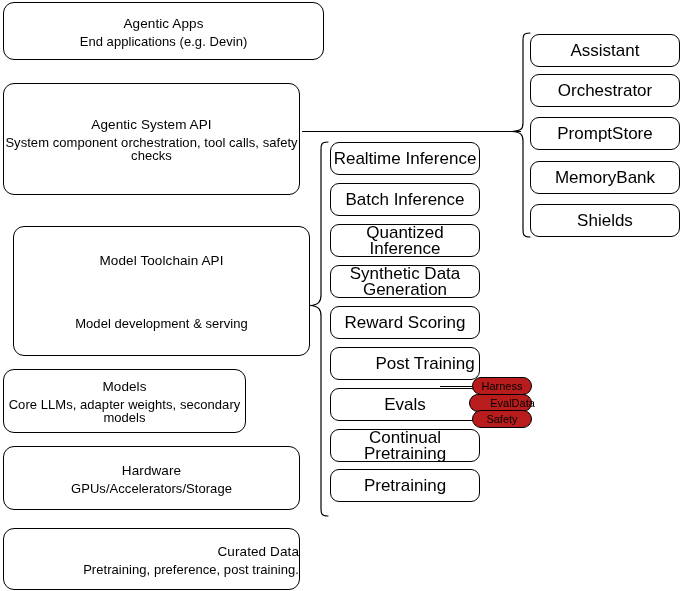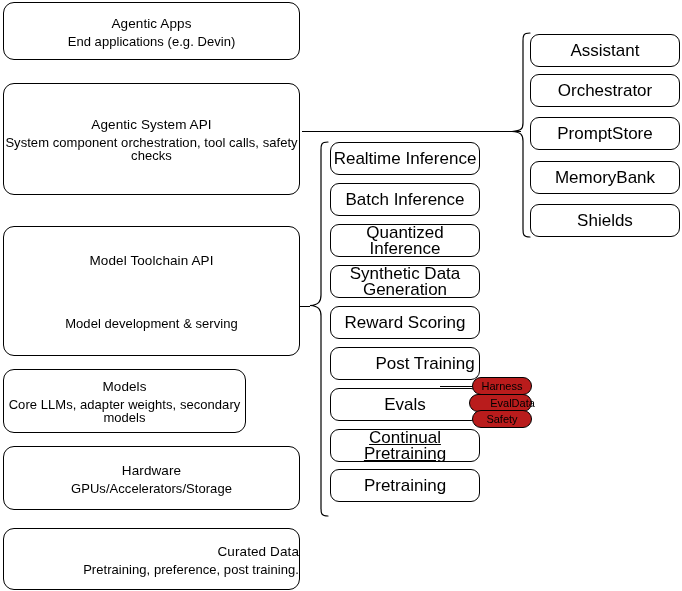--- a/index.html
+++ b/index.html
@@ -108,31 +108,31 @@
     </svg>
   </div>
 
   <div class="brace" style="left:510px; top:31px;">
     <svg width="22" height="208" viewBox="0 0 22 208" fill="none" stroke="#000000" stroke-width="1.2" stroke-linecap="round">
       <path d="M20 2 C 13 2, 13 5, 13 10 L 13 92 C 13 98, 11 100, 2 100.5
                C 11 101, 13 104, 13 110 L 13 198 C 13 203, 13 206, 20 206"></path>
     </svg>
   </div>
 
-  <div class="node layer" style="left:3px; top:2px; width:297px; height:58px;">
+  <div class="node layer" style="left:3px; top:2px; width:321px; height:58px;">
     <div class="layer-title">Agentic Apps</div>
     <div class="layer-sub">End applications (e.g. Devin)</div>
   </div>
 
   <div class="node layer" style="left:3px; top:83px; width:297px; height:112px;">
     <div class="layer-title">Agentic System API</div>
     <div class="layer-sub">System component orchestration, tool calls, safety checks</div>
   </div>
 
-  <div class="node layer" style="left:3px; top:226px; width:297px; height:130px;gap:45px;">
+  <div class="node layer" style="left:13px; top:226px; width:297px; height:130px;gap:45px;">
     <div class="layer-title">Model Toolchain API</div>
     <div class="layer-sub">Model development &amp; serving</div>
   </div>
 
   <div class="node layer" style="left:3px; top:369px; width:243px; height:64px;">
     <div class="layer-title">Models</div>
     <div class="layer-sub">Core LLMs, adapter weights, secondary models</div>
   </div>
 
   <div class="node layer" style="left:3px; top:446px; width:297px; height:64px;">
@@ -159,21 +159,21 @@
   </div>
   <div class="node chip" style="left:330px; top:306px; width:150px; height:33px;">
     <span>Reward Scoring</span>
   </div>
   <div class="node chip" style="left:330px; top:347px; width:150px; height:33px;padding-left:40px;">
     <span>Post Training</span>
   </div>
   <div class="node chip" style="left:330px; top:388px; width:150px; height:33px;">
     <span>Evals</span>
   </div>
-  <div class="node chip" style="left:330px; top:429px; width:150px; height:33px;text-decoration:underline;">
+  <div class="node chip" style="left:330px; top:429px; width:150px; height:33px;">
     <span>Continual Pretraining</span>
   </div>
   <div class="node chip" style="left:330px; top:469px; width:150px; height:33px;">
     <span>Pretraining</span>
   </div>
 
   <div class="pill" style="left:472px; top:377px; width:60px; height:18px;">
     <span>Harness</span>
   </div>
   <div class="pill" style="left:469px; top:394px; width:63px; height:18px;padding-left:24px;">

